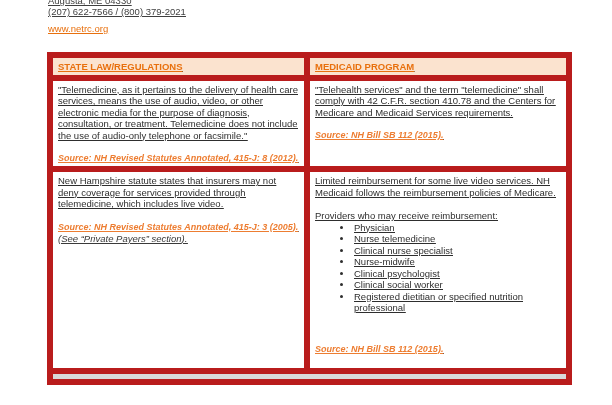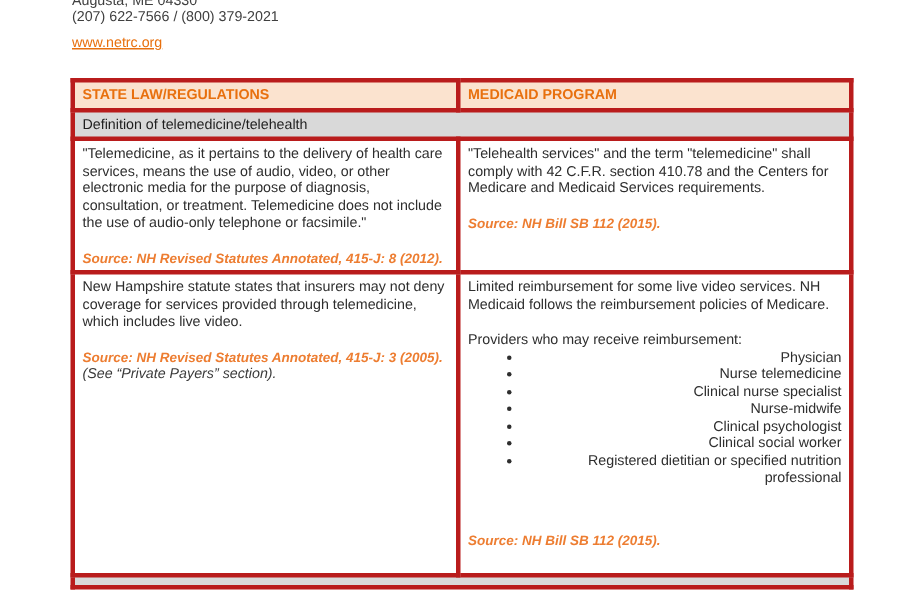--- a/index.html
+++ b/index.html
@@ -1,15 +1,15 @@
 <!DOCTYPE html>
 <html><head>
 <meta charset="utf-8">
 <style>
-  * { box-sizing: border-box; }
+  * { box-sizing: border-box; text-decoration: underline; }
   html, body { margin: 0; padding: 0; }
   body {
     width: 612px; height: 405px;
     background: #ffffff;
     font-family: "Liberation Sans", sans-serif;
     color: #2e2e2e;
   }
   .screen {
     position: relative;
     width: 612px; height: 405px;
@@ -30,21 +30,21 @@
 
   
   table.policy {
     position: absolute; left: 47px; top: 52px;
     width: 519px;
     border-collapse: collapse; table-layout: fixed;
   }
   table.policy col.c1 { width: 257px; }
   table.policy col.c2 { width: 262px; }
   table.policy th, table.policy td {
-    border: 3px solid #b91c1c;
+    border: 6px solid #b91c1c;
     vertical-align: top;
     padding: 3px 5px 2px 5px;
     font-size: 9.5px; line-height: 11.5px;
     text-align: left;
   }
   th.colhead {
     background: #FBE3CF;
     color: #E8700E;
     font-weight: bold;
     height: 17px;
@@ -65,21 +65,20 @@
   .src {
     color: #ED7D31; font-weight: bold; font-style: italic;
     font-size: 9px; line-height: 11px; margin-top: 12px;
   }
   .src-late { margin-top: 30px; }
   .note { font-style: italic; color: #3a3a3a; }
   .list-intro { margin-top: 12px; }
   ul.providers {
     margin: 0; padding-left: 38px;
     list-style-type: disc;
-    text-align: right;
   }
   ul.providers li { padding-left: 1px; }
 </style>
 </head>
 <body>
 
 <div class="screen">
 
   <div class="letterhead">
     <div>Augusta, ME 04330</div>
@@ -92,23 +91,20 @@
         <col class="c1">
         <col class="c2">
       </colgroup>
 
     <tbody>
         <tr>
       <th class="colhead">STATE LAW/REGULATIONS</th>
       <th class="colhead">MEDICAID PROGRAM</th>
     </tr>
 
-    <tr>
-      <td class="section" colspan="2">Definition of telemedicine/telehealth</td>
-    </tr>
 
     <tr>
       <td class="cell-r1">
         <p>"Telemedicine, as it pertains to the delivery of health care services, means the use of audio, video, or other electronic media for the purpose of diagnosis, consultation, or treatment. Telemedicine does not include the use of audio-only telephone or facsimile."</p>
         <p class="src">Source: NH Revised Statutes Annotated, 415-J: 8 (2012).</p>
       </td>
       <td class="cell-r1">
         <p>"Telehealth services" and the term "telemedicine" shall comply with 42 C.F.R. section 410.78 and the Centers for Medicare and Medicaid Services requirements.</p>
         <p class="src">Source: NH Bill SB 112 (2015).</p>
       </td>

